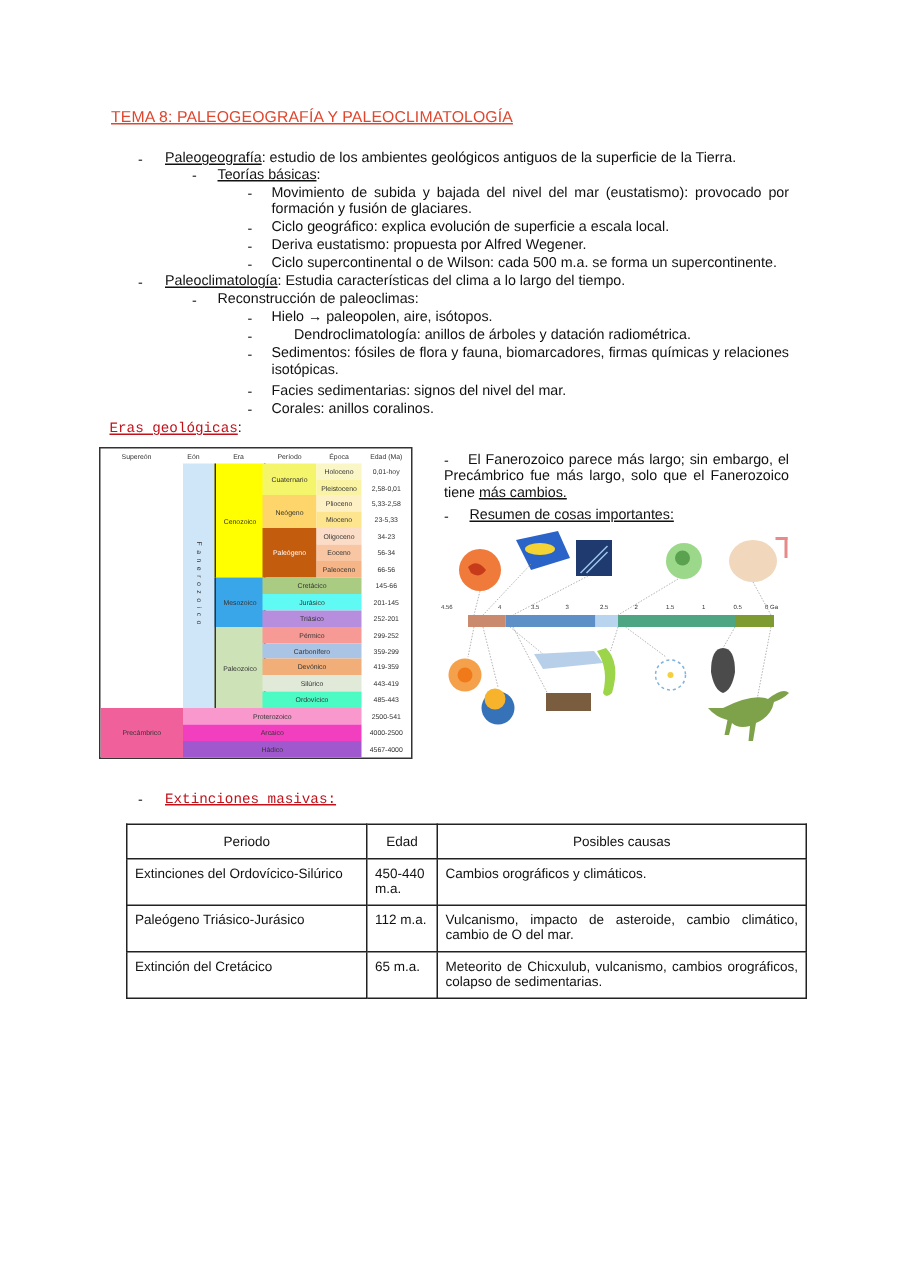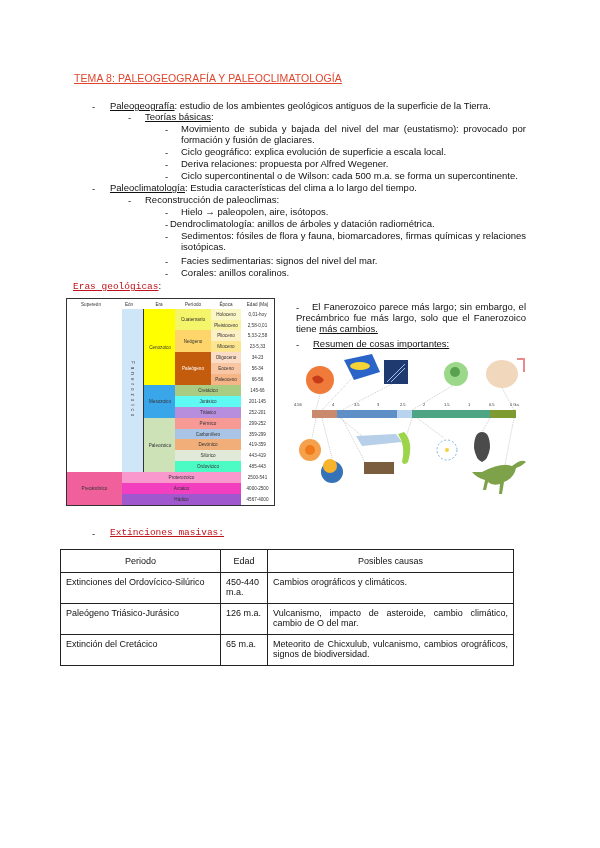--- a/index.html
+++ b/index.html
@@ -14,21 +14,21 @@
   .red-u { color: #c0121b; text-decoration: underline; font-family: Liberation Mono, monospace; }
 
   
   .geo { left: 66px; top: 298px; width: 207px; height: 206px; border: 1px solid #333; background: #fff; font-size: 4.6px; color: #333; overflow: hidden; }
   .gcell { position: absolute; display: flex; align-items: center; justify-content: center; text-align: center; overflow: hidden; white-space: nowrap; }
 
   
   .fig { left: 292px; top: 350px; width: 236px; height: 148px; }
 
   
-  table.ext { position: absolute; left: 60px; top: 549px; width: 454px; border-collapse: collapse; font-size: 9px; }
+  table.ext { position: absolute; left: 84px; top: 549px; width: 454px; border-collapse: collapse; font-size: 9px; }
   table.ext th, table.ext td { border: 1px solid #222; padding: 4px 5px; vertical-align: top; }
   table.ext th { font-weight: normal; text-align: center; height: 14px; vertical-align: middle; }
   table.ext td { height: 22px; }
   table.ext td.cause { text-align: justify; }
 </style>
 </head>
 <body>
 
 <div class="abs title">TEMA 8: PALEOGEOGRAFÍA Y PALEOCLIMATOLOGÍA</div>
 
@@ -39,35 +39,35 @@
 <span class="dash" style="left:128px;top:112px">-</span>
 <div class="line" style="left:145px;top:111px">
   <span class="u">Teorías básicas</span>:
 </div>
 
 <span class="dash" style="left:165px;top:124px">-</span>
 <div class="line just" style="left:181px;top:123px;width:345px">Movimiento de subida y bajada del nivel del mar (eustatismo): provocado por formación y fusión de glaciares.</div>
 <span class="dash" style="left:165px;top:147px">-</span>
 <div class="line" style="left:181px;top:146px">Ciclo geográfico: explica evolución de superficie a escala local.</div>
 <span class="dash" style="left:165px;top:159px">-</span>
-<div class="line" style="left:181px;top:158px">Deriva relaciones: propuesta por Alfred Wegener.</div>
+<div class="line" style="left:181px;top:158px">Deriva eustatismo: propuesta por Alfred Wegener.</div>
 <span class="dash" style="left:165px;top:171px">-</span>
 <div class="line" style="left:181px;top:170px">Ciclo supercontinental o de Wilson: cada 500 m.a. se forma un supercontinente.</div>
 
 <span class="dash" style="left:92px;top:183px">-</span>
 <div class="line" style="left:110px;top:182px">
   <span class="u">Paleoclimatología</span><span>: Estudia características del clima a lo largo del tiempo.</span>
 </div>
 <span class="dash" style="left:128px;top:195px">-</span>
 <div class="line" style="left:145px;top:194px">Reconstrucción de paleoclimas:</div>
 
 <span class="dash" style="left:165px;top:207px">-</span>
 <div class="line" style="left:181px;top:206px">Hielo → paleopolen, aire, isótopos.</div>
 <span class="dash" style="left:165px;top:219px">-</span>
-<div class="line" style="left:170px;top:218px">Dendroclimatología: anillos de árboles y datación radiométrica.</div>
+<div class="line" style="left:196px;top:218px">Dendroclimatología: anillos de árboles y datación radiométrica.</div>
 <span class="dash" style="left:165px;top:231px">-</span>
 <div class="line just" style="left:181px;top:230px;width:345px">Sedimentos: fósiles de flora y fauna, biomarcadores, firmas químicas y relaciones isotópicas.</div>
 <span class="dash" style="left:165px;top:256px">-</span>
 <div class="line" style="left:181px;top:255px">Facies sedimentarias: signos del nivel del mar.</div>
 <span class="dash" style="left:165px;top:268px">-</span>
 <div class="line" style="left:181px;top:267px">Corales: anillos coralinos.</div>
 
 <div class="line" style="left:73px;top:280px">
   <span class="red-u">Eras geológicas</span><span>:</span>
 </div>
@@ -222,22 +222,22 @@
     </tr>
   </thead>
   <tbody>
     <tr>
       <td>Extinciones del Ordovícico-Silúrico</td>
       <td>450-440 m.a.</td>
       <td class="cause">Cambios orográficos y climáticos.</td>
     </tr>
     <tr>
       <td>Paleógeno Triásico-Jurásico</td>
-      <td>126 m.a.</td>
+      <td>112 m.a.</td>
       <td class="cause">Vulcanismo, impacto de asteroide, cambio climático, cambio de O del mar.</td>
     </tr>
     <tr>
       <td>Extinción del Cretácico</td>
       <td>65 m.a.</td>
-      <td class="cause">Meteorito de Chicxulub, vulcanismo, cambios orográficos, signos de biodiversidad.</td>
+      <td class="cause">Meteorito de Chicxulub, vulcanismo, cambios orográficos, colapso de sedimentarias.</td>
     </tr>
   </tbody>
 </table>
 
 </body></html>

